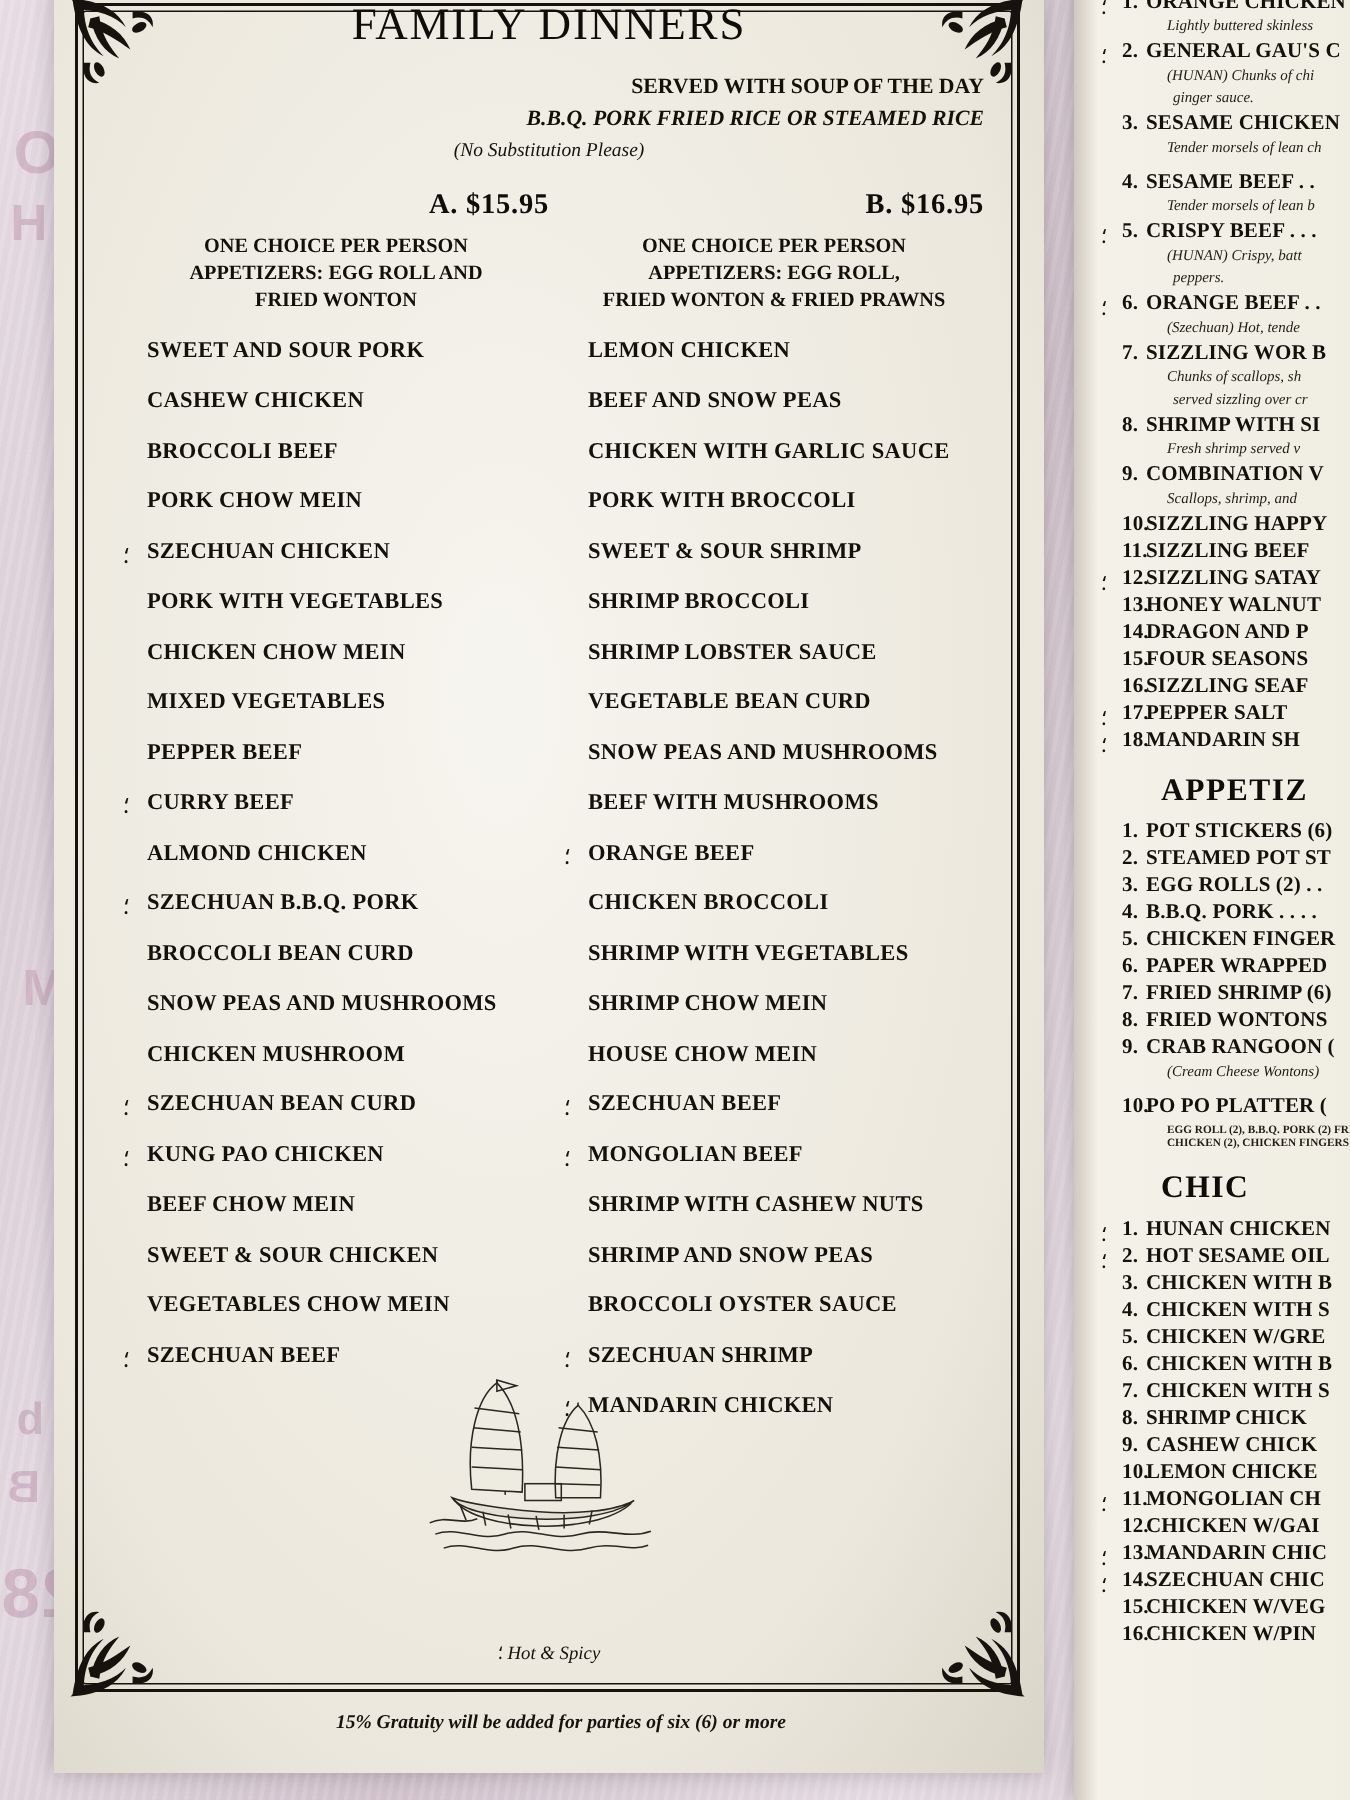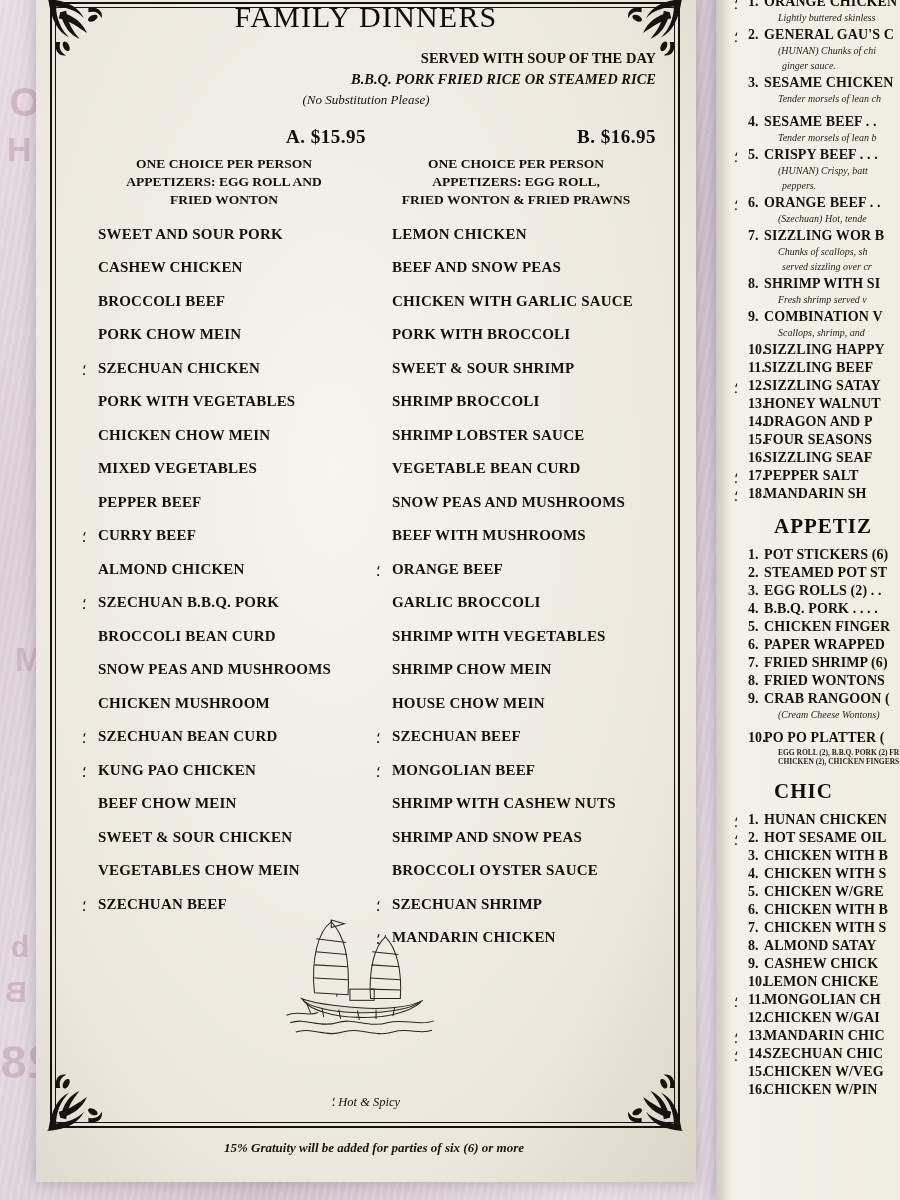--- a/index.html
+++ b/index.html
@@ -345,21 +345,21 @@
 
     <div class="rp-head">CHIC</div>
 
     <div class="rp-item"><span class="pep">⸵</span><span class="num">1.</span><span>HUNAN CHICKEN</span></div>
     <div class="rp-item"><span class="pep">⸵</span><span class="num">2.</span><span>HOT SESAME OIL</span></div>
     <div class="rp-item"><span class="num">3.</span><span>CHICKEN WITH B</span></div>
     <div class="rp-item"><span class="num">4.</span><span>CHICKEN WITH S</span></div>
     <div class="rp-item"><span class="num">5.</span><span>CHICKEN W/GRE</span></div>
     <div class="rp-item"><span class="num">6.</span><span>CHICKEN WITH B</span></div>
     <div class="rp-item"><span class="num">7.</span><span>CHICKEN WITH S</span></div>
-    <div class="rp-item"><span class="num">8.</span><span>ALMOND SATAY</span></div>
+    <div class="rp-item"><span class="num">8.</span><span>SHRIMP CHICK</span></div>
     <div class="rp-item"><span class="num">9.</span><span>CASHEW CHICK</span></div>
     <div class="rp-item"><span class="num">10.</span><span>LEMON CHICKE</span></div>
     <div class="rp-item"><span class="pep">⸵</span><span class="num">11.</span><span>MONGOLIAN CH</span></div>
     <div class="rp-item"><span class="num">12.</span><span>CHICKEN W/GAI</span></div>
     <div class="rp-item"><span class="pep">⸵</span><span class="num">13.</span><span>MANDARIN CHIC</span></div>
     <div class="rp-item"><span class="pep">⸵</span><span class="num">14.</span><span>SZECHUAN CHIC</span></div>
     <div class="rp-item"><span class="num">15.</span><span>CHICKEN W/VEG</span></div>
     <div class="rp-item"><span class="num">16.</span><span>CHICKEN W/PIN</span></div>
   </div>
 </div>
@@ -479,21 +479,21 @@
           <div class="item"><span>BEEF AND SNOW PEAS</span></div>
           <div class="item"><span>CHICKEN WITH GARLIC SAUCE</span></div>
           <div class="item"><span>PORK WITH BROCCOLI</span></div>
           <div class="item"><span>SWEET &amp; SOUR SHRIMP</span></div>
           <div class="item"><span>SHRIMP BROCCOLI</span></div>
           <div class="item"><span>SHRIMP LOBSTER SAUCE</span></div>
           <div class="item"><span>VEGETABLE BEAN CURD</span></div>
           <div class="item"><span>SNOW PEAS AND  MUSHROOMS</span></div>
           <div class="item"><span>BEEF WITH MUSHROOMS</span></div>
           <div class="item"><span class="pep">⸵</span><span>ORANGE BEEF</span></div>
-          <div class="item"><span>GARLIC BROCCOLI</span></div>
+          <div class="item"><span>CHICKEN BROCCOLI</span></div>
           <div class="item"><span>SHRIMP WITH VEGETABLES</span></div>
           <div class="item"><span>SHRIMP CHOW MEIN</span></div>
           <div class="item"><span>HOUSE CHOW MEIN</span></div>
           <div class="item"><span class="pep">⸵</span><span>SZECHUAN BEEF</span></div>
           <div class="item"><span class="pep">⸵</span><span>MONGOLIAN BEEF</span></div>
           <div class="item"><span>SHRIMP WITH CASHEW NUTS</span></div>
           <div class="item"><span>SHRIMP AND SNOW PEAS</span></div>
           <div class="item"><span>BROCCOLI OYSTER SAUCE</span></div>
           <div class="item"><span class="pep">⸵</span><span>SZECHUAN SHRIMP</span></div>
           <div class="item"><span class="pep">⸵</span><span>MANDARIN CHICKEN</span></div>

